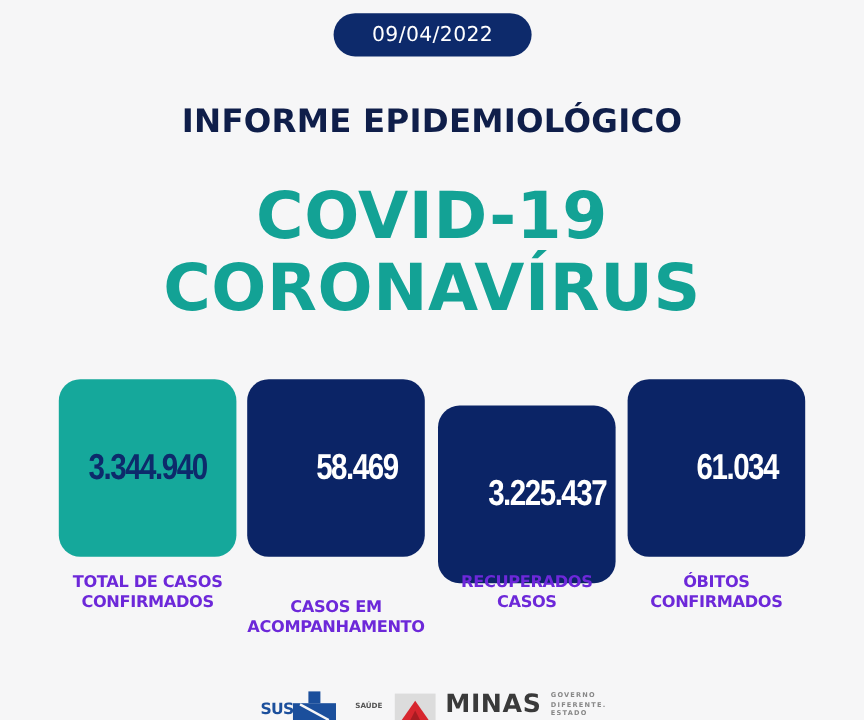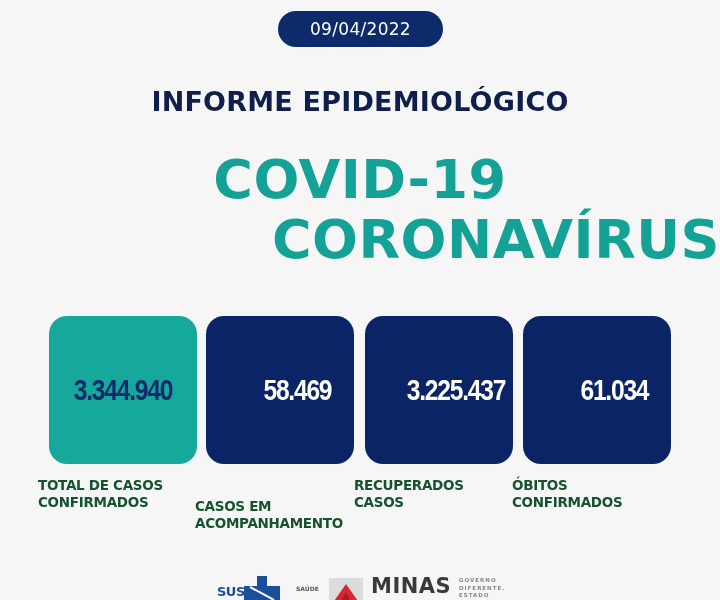--- a/index.html
+++ b/index.html
@@ -22,41 +22,41 @@
       position: absolute; left: 0; top: 86px; width: 720px; text-align: center;
       color: #0f1e4a; font-weight: bold; font-size: 27px; letter-spacing: 0.2px;
     }
 
     .headline {
       position: absolute; left: 0; width: 720px; text-align: center;
       color: #13a295; font-weight: bold; font-size: 54px; line-height: 60px;
       letter-spacing: 0.5px;
     }
     .headline.l1 { top: 150px; }
-    .headline.l2 { top: 210px; text-align: right; }
+    .headline.l2 { top: 210px; }
 
     .card {
       position: absolute; top: 316px; width: 148px; height: 148px;
       border-radius: 18px;
       display: flex; align-items: center; justify-content: center;
       font-family: "Liberation Sans", sans-serif;
       font-weight: bold; font-size: 30px; letter-spacing: -1.5px;
       transform-origin: center;
     }
     .card .num { display: inline-block; transform: scaleX(0.82); }
     .card.teal { background: #15a89b; color: #0d2a6b; }
     .card.navy { background: #0b2466; color: #ffffff; padding-left: 34px; }
     .c1 { left: 49px; }
     .c2 { left: 206px; }
-    .c3 { left: 365px; }
+    .c3 { left: 365px; margin-top: 22px; }
     .c4 { left: 523px; }
 
     .label {
-      position: absolute; top: 477px; width: 170px; text-align: left;
-      color: #14532d; font-weight: bold; font-size: 13.5px; line-height: 17px;
+      position: absolute; top: 477px; width: 170px; text-align: center;
+      color: #6d28d9; font-weight: bold; font-size: 13.5px; line-height: 17px;
       letter-spacing: -0.3px;
     }
     .l-c1 { left: 38px; }
     .l-c2 { left: 195px; margin-top: 21px; }
     .l-c3 { left: 354px; }
     .l-c4 { left: 512px; }
 
     .footer { position: absolute; left: 0; top: 574px; width: 720px; height: 26px; }
     .sus-text {
       position: absolute; left: 217px; top: 10px;

